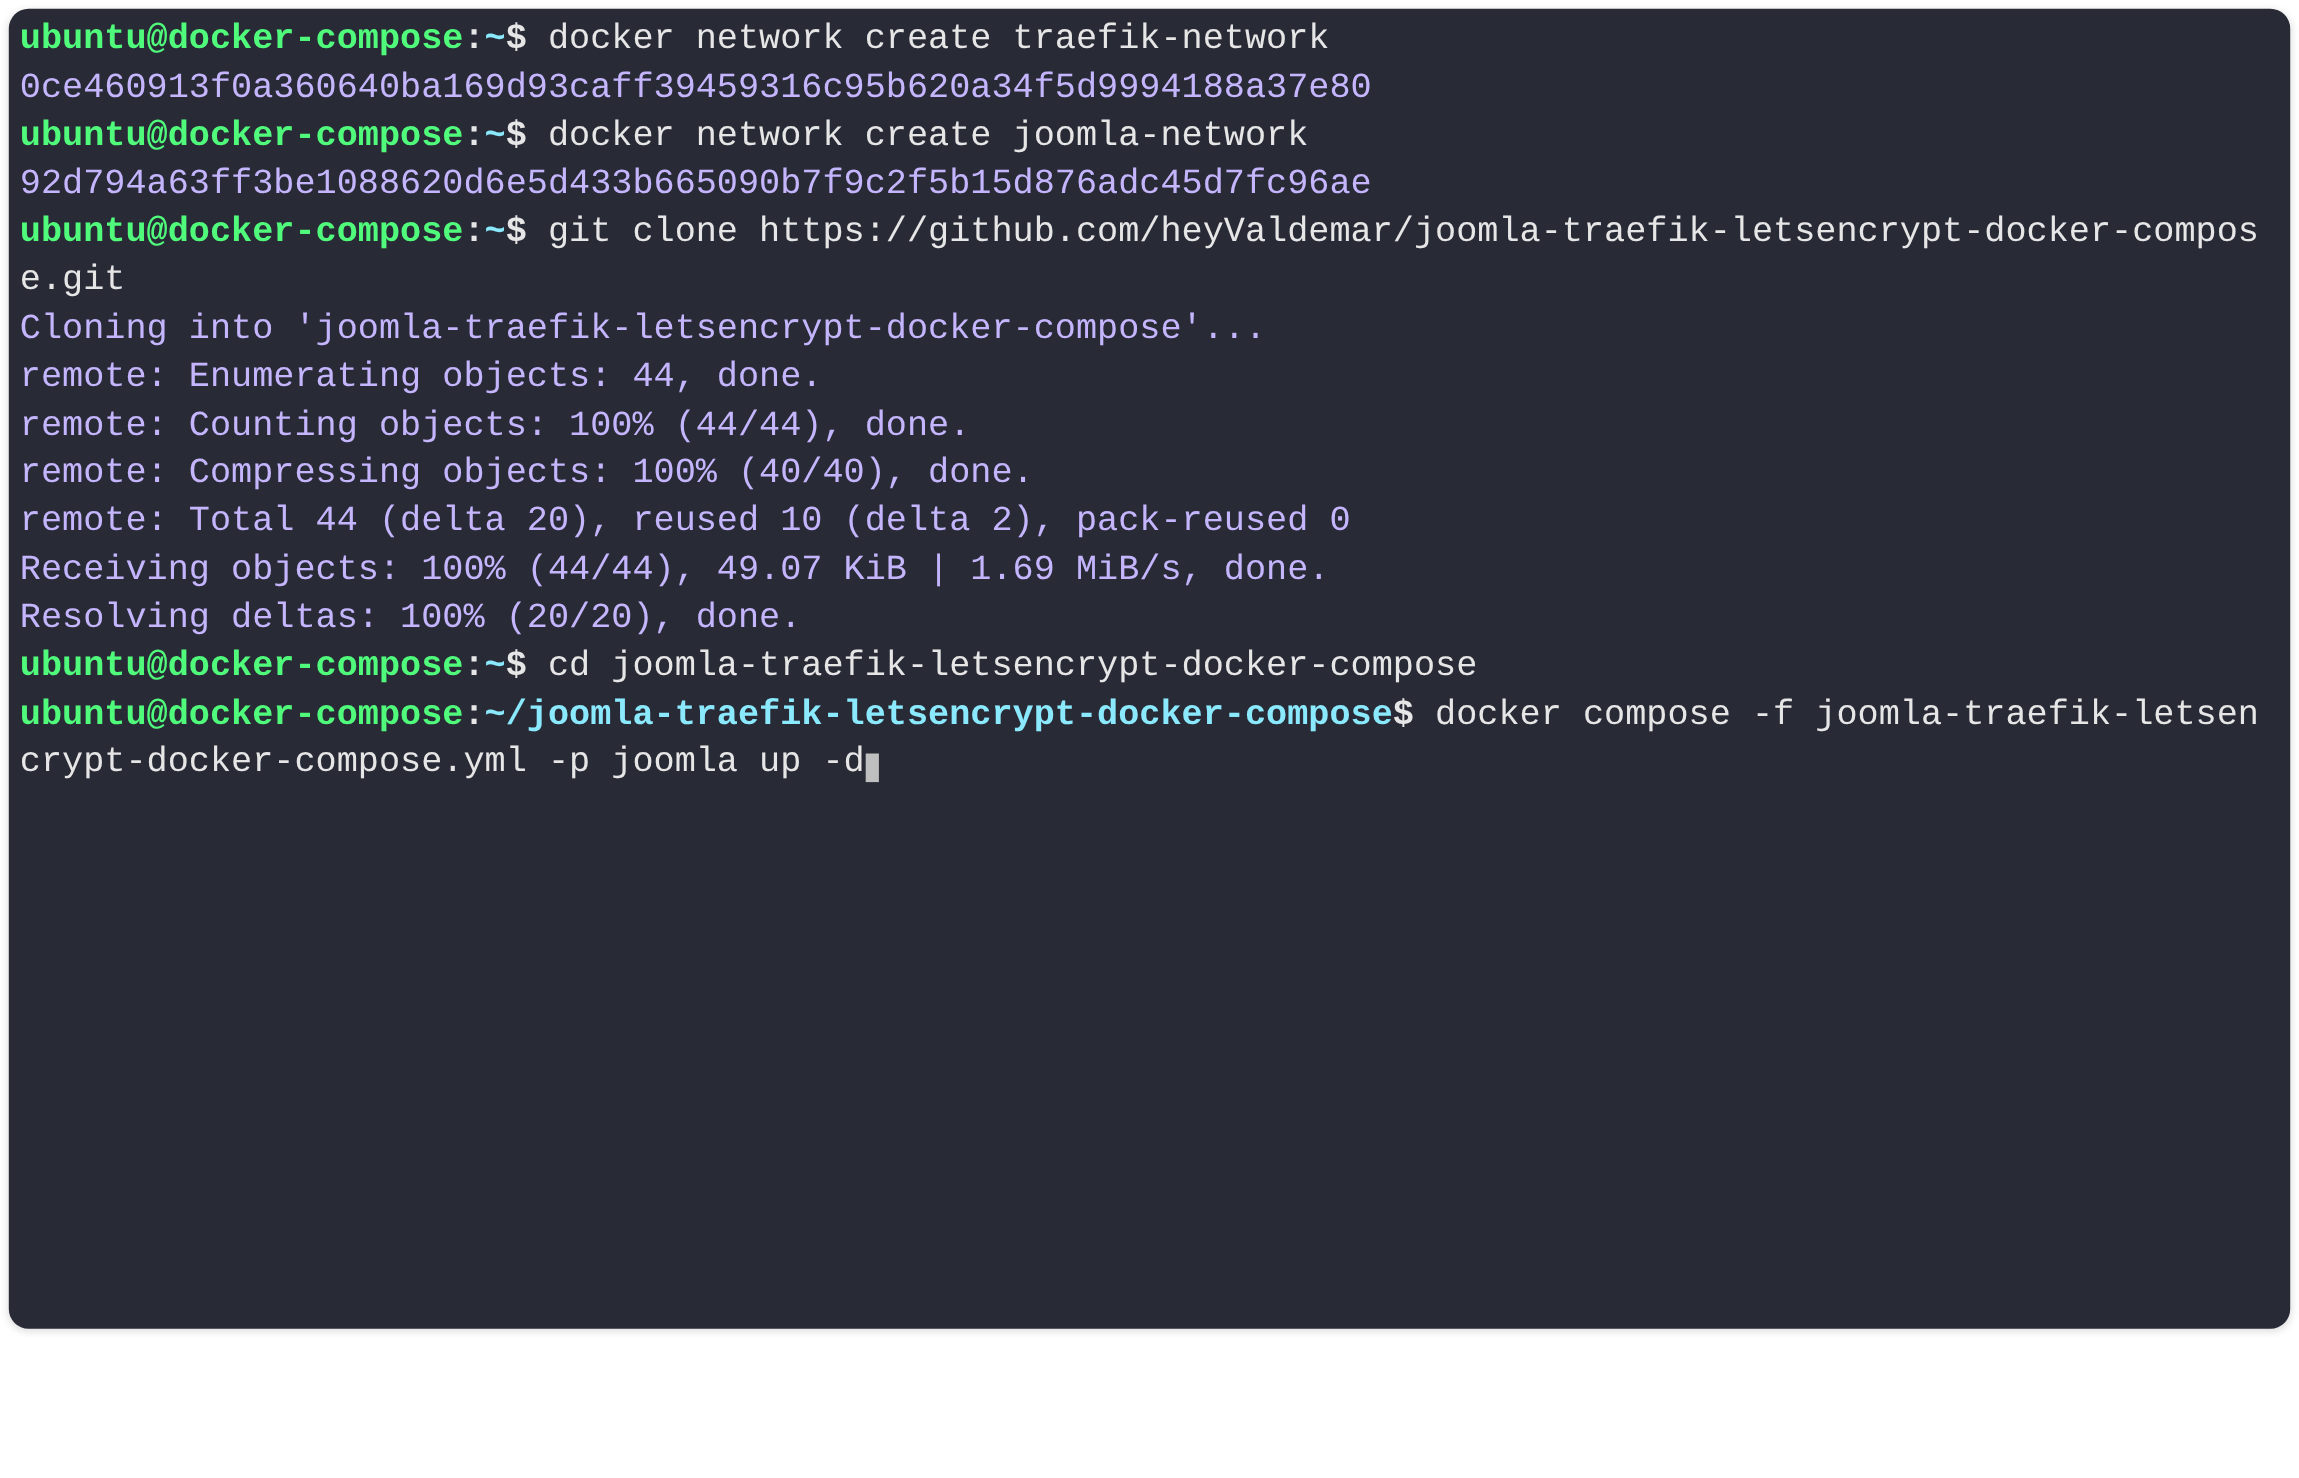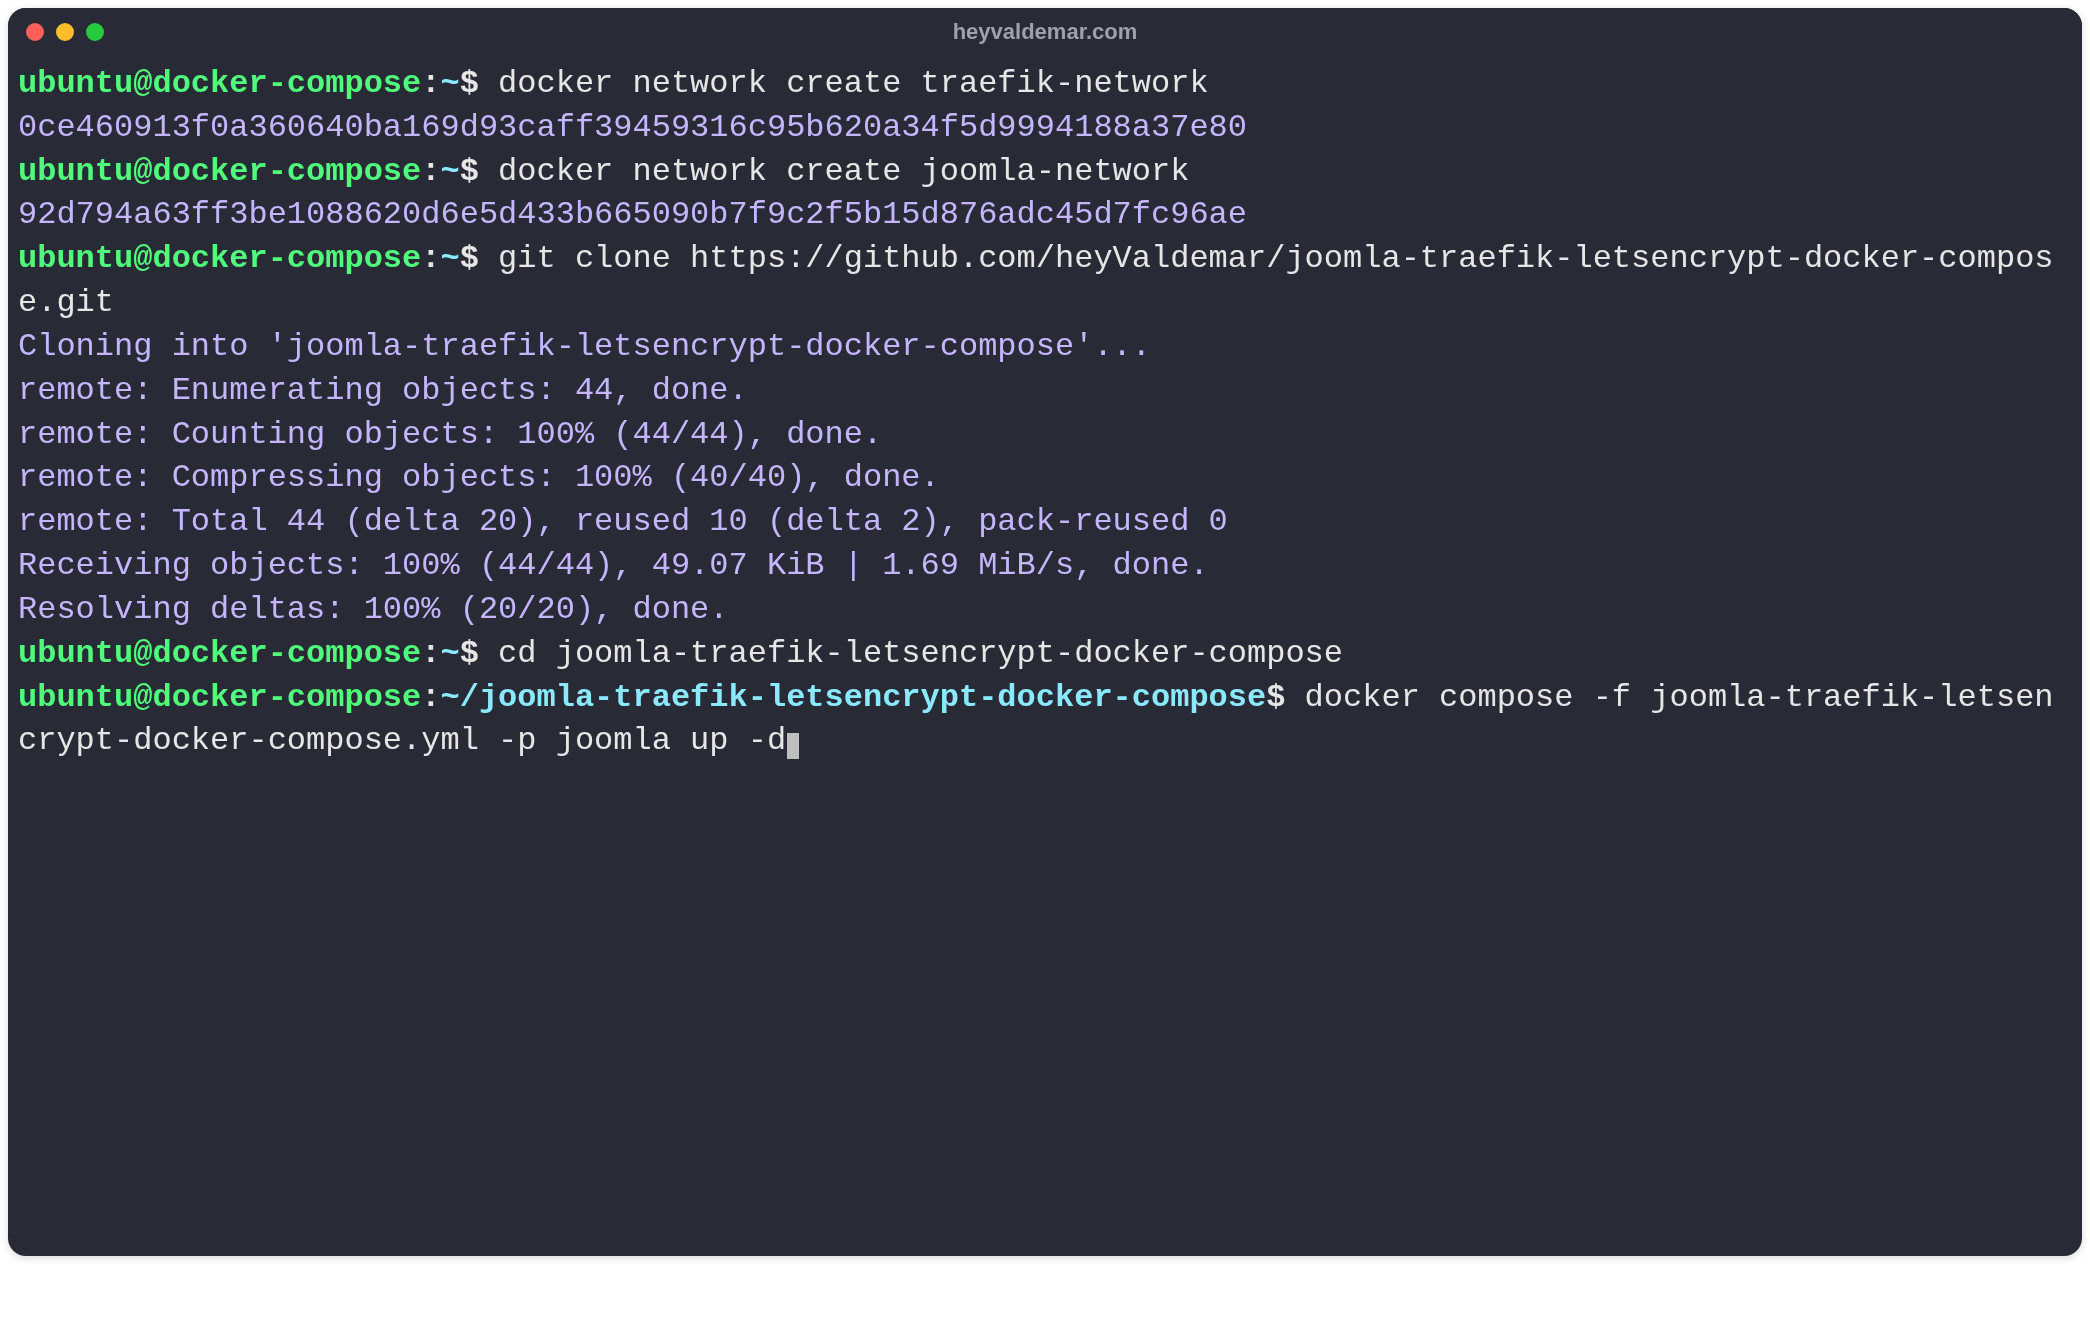--- a/index.html
+++ b/index.html
@@ -71,22 +71,14 @@
       background: #bfbfbf;
       vertical-align: text-bottom;
       margin-left: 1px;
     }
     .line { display: block; }
   </style>
 </head>
 <body>
 
 <div class="terminal-window">
-  <div class="title-bar">
-    <div class="traffic-lights">
-      <div class="traffic-light tl-close"></div>
-      <div class="traffic-light tl-min"></div>
-      <div class="traffic-light tl-max"></div>
-    </div>
-    <div class="window-title">heyvaldemar.com</div>
-  </div>
   <div class="terminal-body" id="terminal-body"><span class="line"><span class="user-host">ubuntu@docker-compose</span><span class="colon">:</span><span class="path">~</span><span class="dollar">$</span> <span class="cmd">docker network create traefik-network</span></span><span class="line"><span class="output">0ce460913f0a360640ba169d93caff39459316c95b620a34f5d9994188a37e80</span></span><span class="line"><span class="user-host">ubuntu@docker-compose</span><span class="colon">:</span><span class="path">~</span><span class="dollar">$</span> <span class="cmd">docker network create joomla-network</span></span><span class="line"><span class="output">92d794a63ff3be1088620d6e5d433b665090b7f9c2f5b15d876adc45d7fc96ae</span></span><span class="line"><span class="user-host">ubuntu@docker-compose</span><span class="colon">:</span><span class="path">~</span><span class="dollar">$</span> <span class="cmd">git clone https://github.com/heyValdemar/joomla-traefik-letsencrypt-docker-compose.git</span></span><span class="line"><span class="output">Cloning into 'joomla-traefik-letsencrypt-docker-compose'...</span></span><span class="line"><span class="output">remote: Enumerating objects: 44, done.</span></span><span class="line"><span class="output">remote: Counting objects: 100% (44/44), done.</span></span><span class="line"><span class="output">remote: Compressing objects: 100% (40/40), done.</span></span><span class="line"><span class="output">remote: Total 44 (delta 20), reused 10 (delta 2), pack-reused 0</span></span><span class="line"><span class="output">Receiving objects: 100% (44/44), 49.07 KiB | 1.69 MiB/s, done.</span></span><span class="line"><span class="output">Resolving deltas: 100% (20/20), done.</span></span><span class="line"><span class="user-host">ubuntu@docker-compose</span><span class="colon">:</span><span class="path">~</span><span class="dollar">$</span> <span class="cmd">cd joomla-traefik-letsencrypt-docker-compose</span></span><span class="line"><span class="user-host">ubuntu@docker-compose</span><span class="colon">:</span><span class="path">~/joomla-traefik-letsencrypt-docker-compose</span><span class="dollar">$</span> <span class="cmd">docker compose -f joomla-traefik-letsencrypt-docker-compose.yml -p joomla up -d</span><span class="cursor-block"></span></span></div>
 </div>
 
 </body></html>

